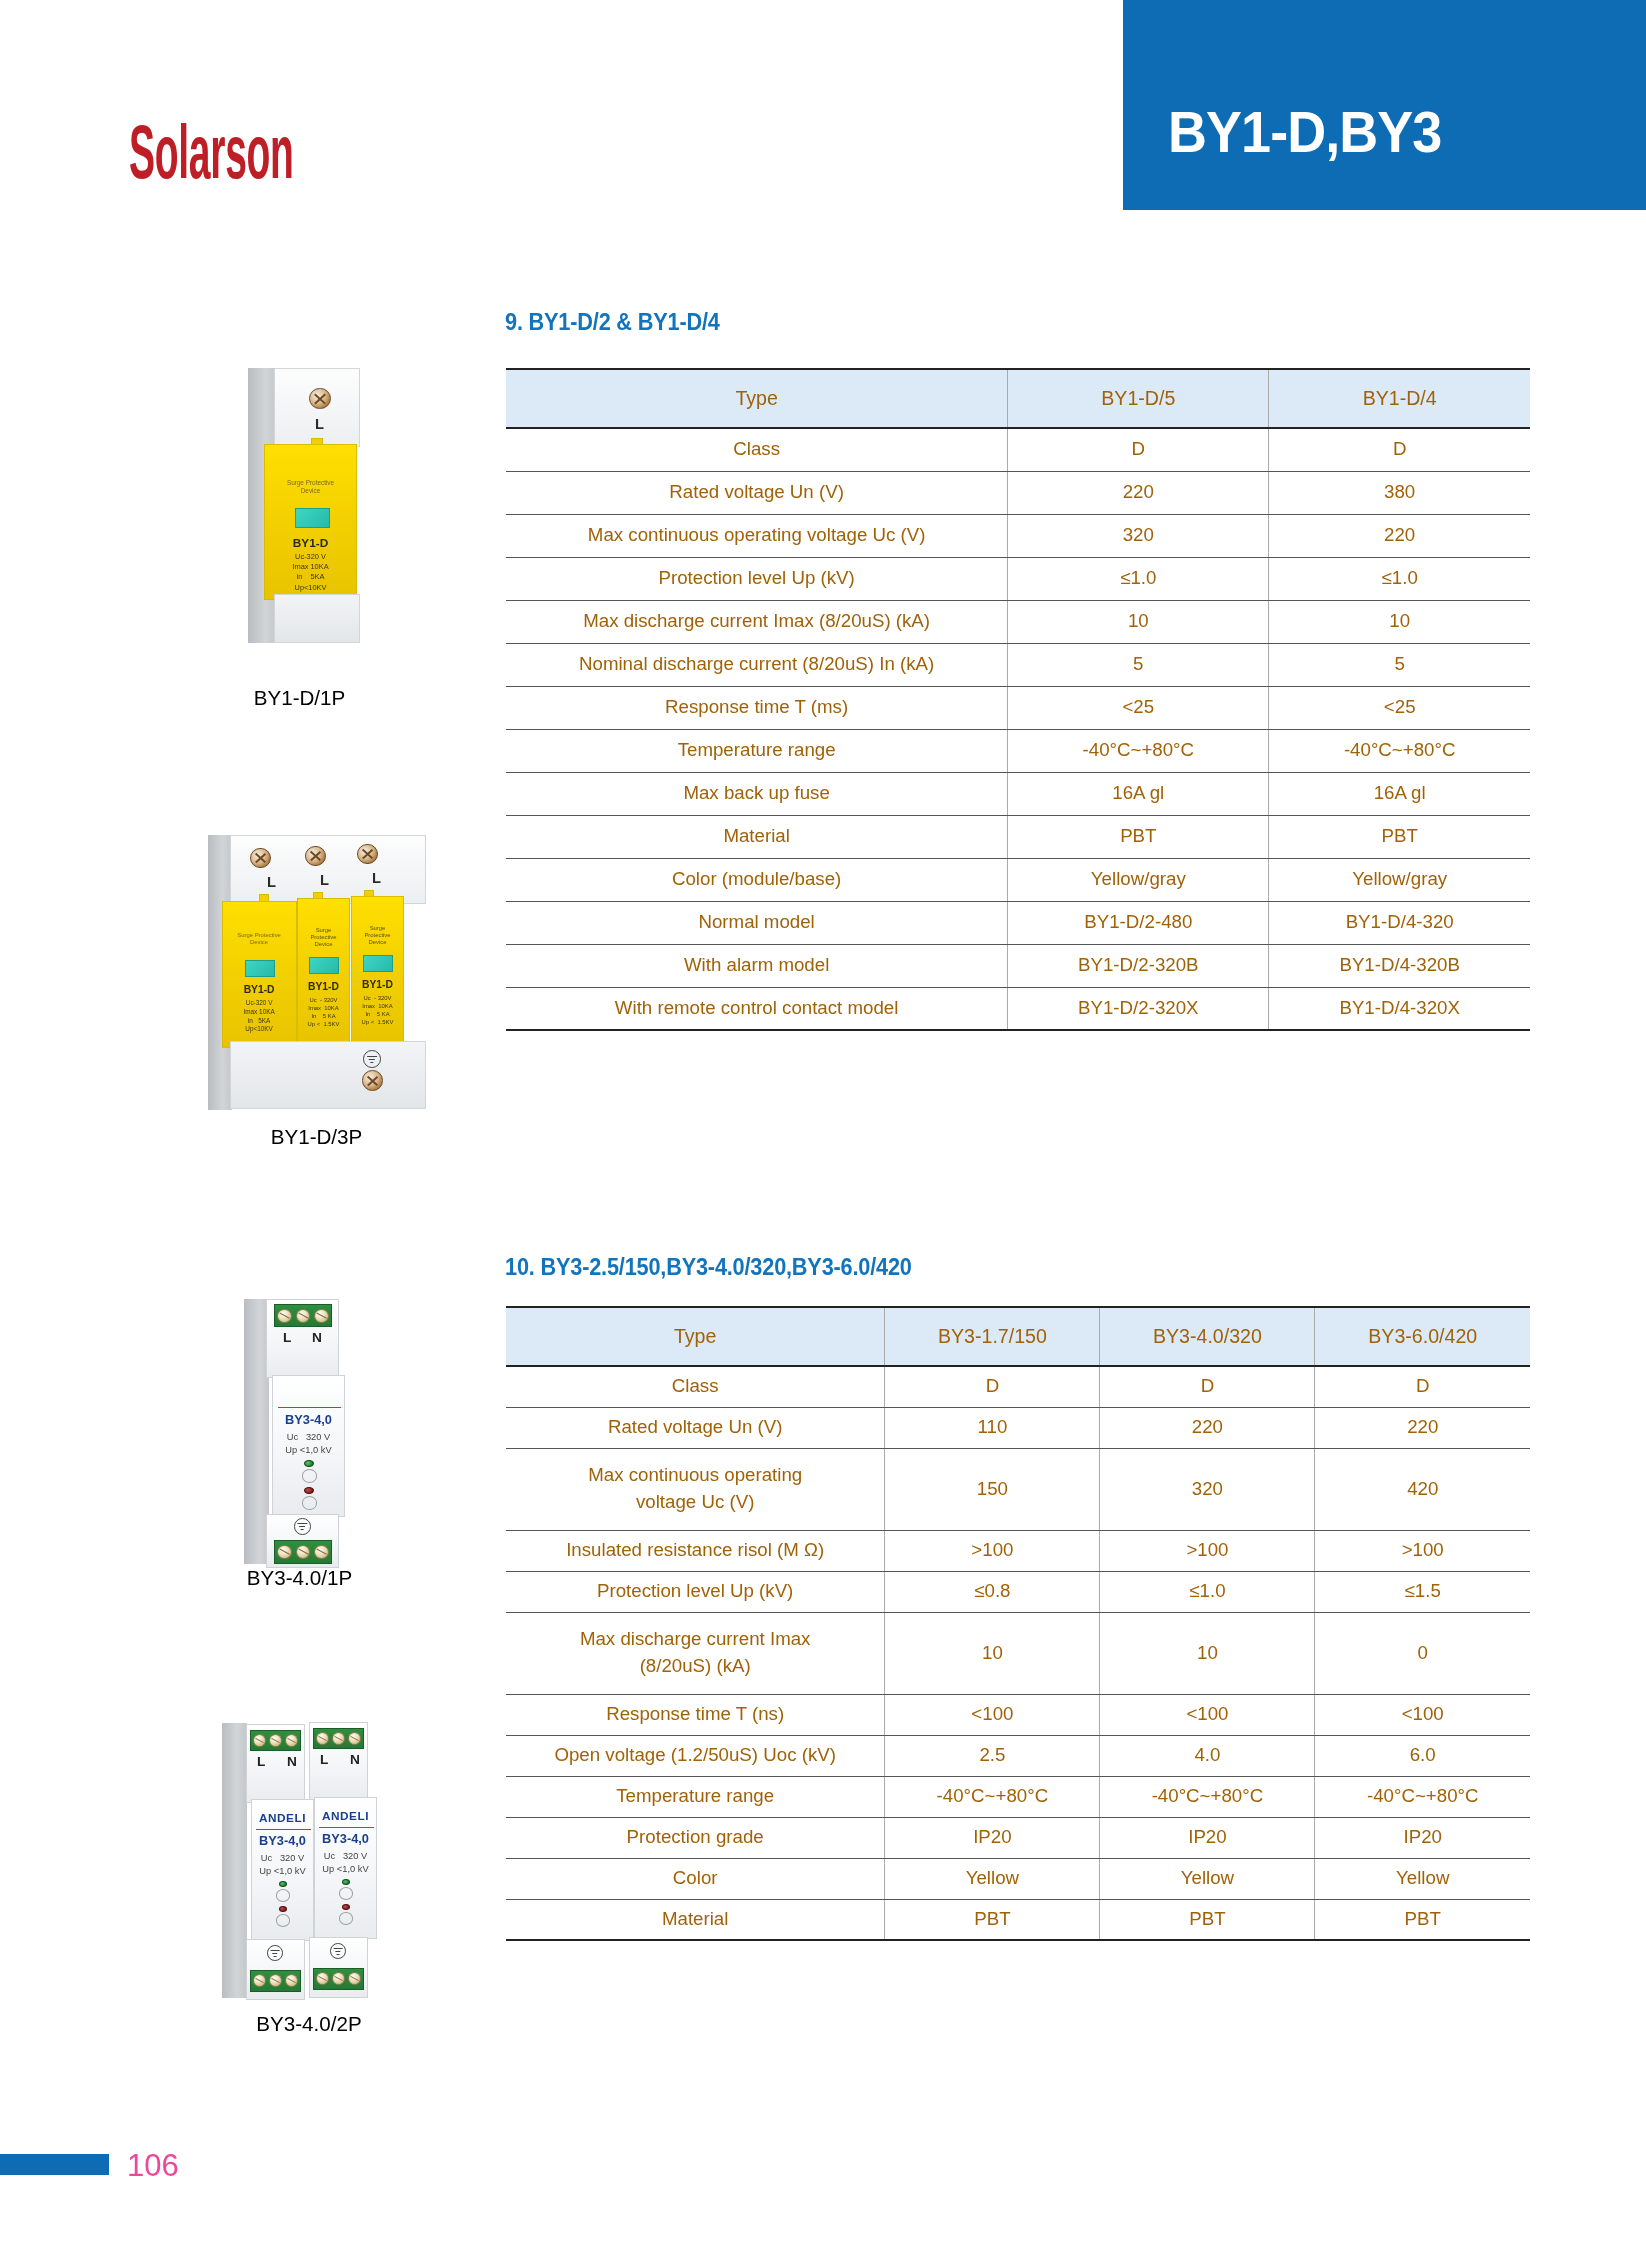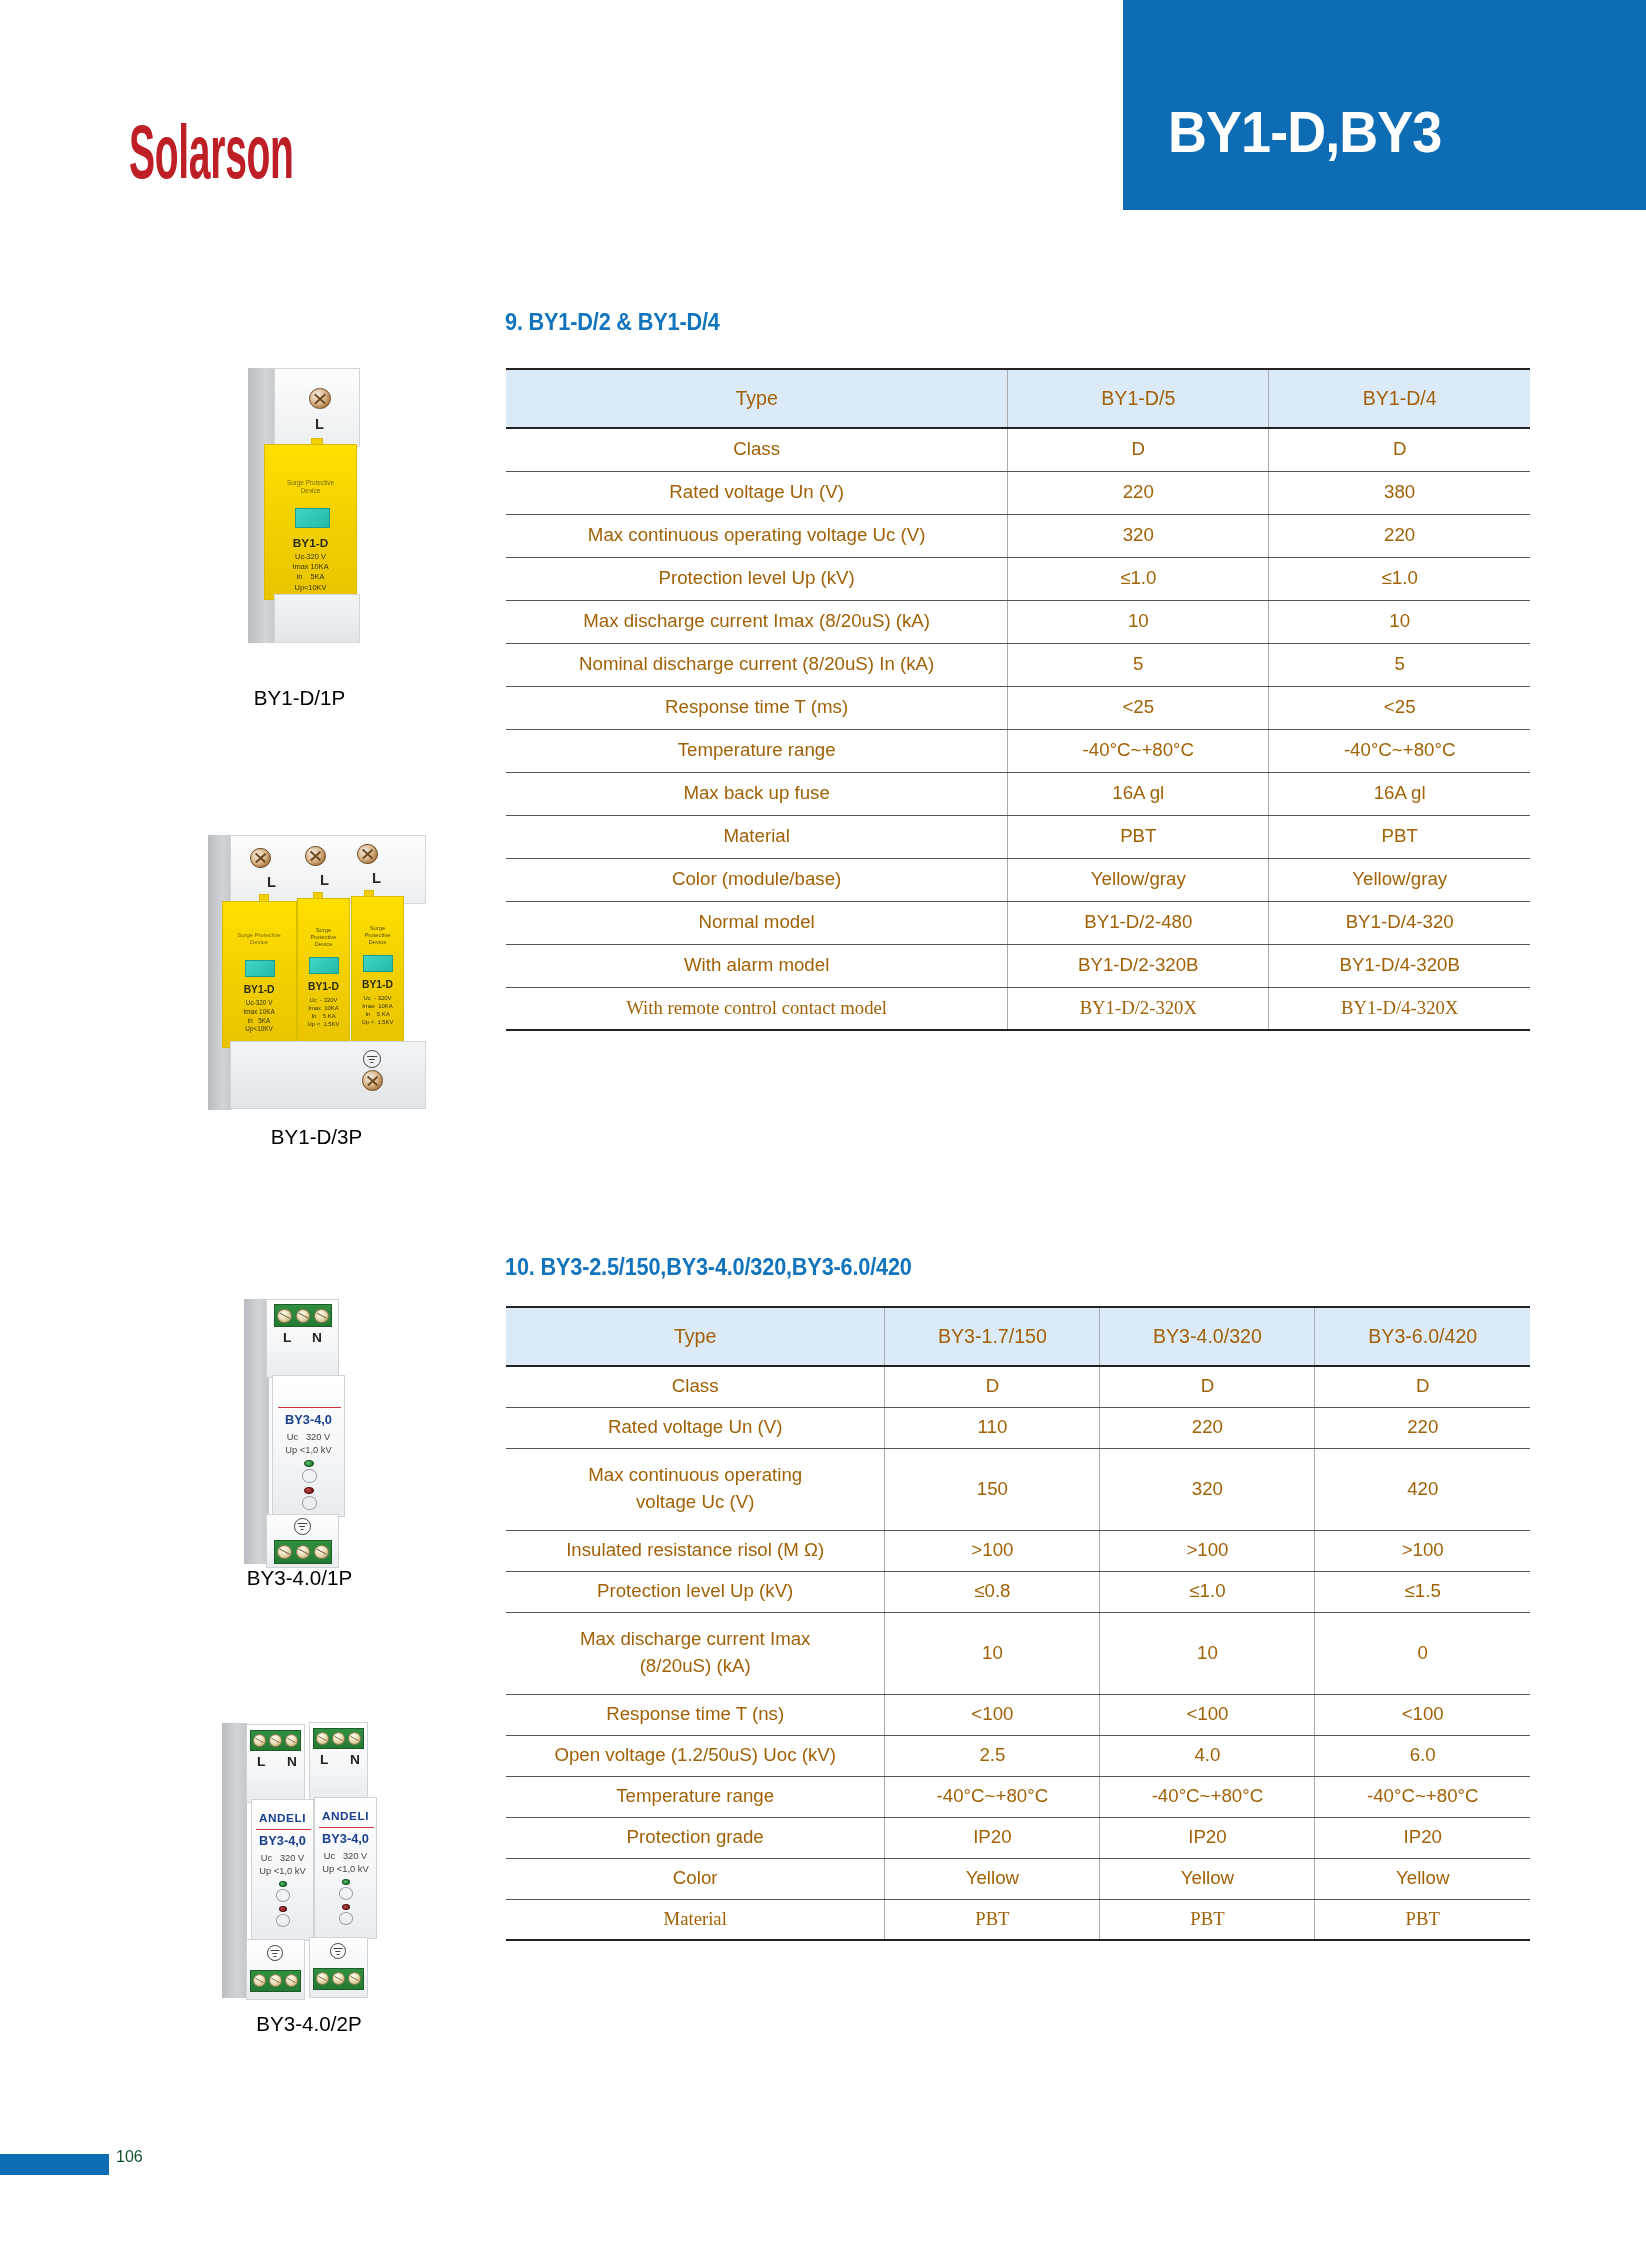--- a/index.html
+++ b/index.html
@@ -99,21 +99,20 @@
     border-bottom: 2px solid #222;
     height: 59px;
     font-weight: normal;
     font-size: 19.6px;
   }
   .spec-table tbody td {
     height: 43px;
   }
   .spec-table tbody tr:last-child td {
     border-bottom: 2px solid #222;
-    font-family: Liberation Serif, serif;
   }
   .spec-table .label-col {
     border-left: none;
   }
   .spec-table tr > *:last-child {
     border-right: none;
   }
   
   #table-by3 tbody td { height: 41px; }
   #table-by3 tbody tr.tall td { height: 82px; }
@@ -283,23 +282,23 @@
 
   
   #footer-bar {
     position: absolute;
     left: 0; top: 2154px;
     width: 109px; height: 20.6px;
     background: #0d6cb3;
   }
   #page-number {
     position: absolute;
-    left: 116px; top: 2148px;
-    font-size: 16px;
-    color: #14532d;
+    left: 127px; top: 2148px;
+    font-size: 31px;
+    color: #ec4899;
     font-family: "Liberation Sans", sans-serif;
   }
 </style>
 </head>
 <body>
 
 <div id="header-banner"></div>
 <div id="header-title">BY1-D,BY3</div>
 <div id="brand-logo">Solarson</div>
 

